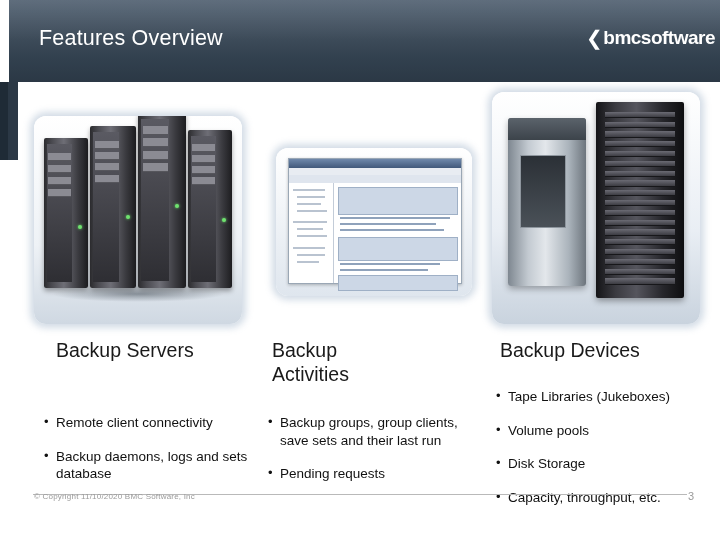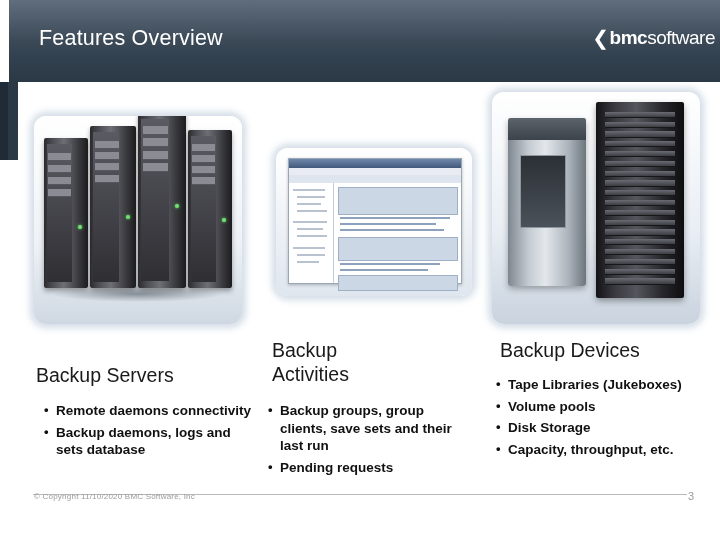--- a/index.html
+++ b/index.html
@@ -55,21 +55,21 @@
     display: flex;
     align-items: center;
   }
   .logo .swoosh {
     display: inline-block;
     font-size: 20px;
     margin-right: 1px;
     font-weight: normal;
   }
   .logo .bmc { font-weight: bold; }
-  .logo .software { font-weight: normal; }
+  .logo .software { font-weight: bold; }
   
   .leftbar {
     position: absolute;
     left: 0; top: 82px;
     width: 18px;
     height: 78px;
     background: #2b3845;
   }
   .leftbar2 {
     position: absolute;
@@ -161,39 +161,38 @@
     background: linear-gradient(to bottom,#6b6b74,#34343a);
     box-shadow: inset 0 -1px 0 #17171a;
   }
   
   .col-head {
     position: absolute;
     font-size: 19.5px;
     color: #1a1a1a;
     line-height: 24px;
   }
-  .h1 { left: 36px;  top: 338px; width: 210px; margin-top: 25px; }
+  .h1 { left: 56px;  top: 338px; width: 210px; }
   .h2 { left: 272px; top: 338px; width: 200px; }
   .h3 { left: 500px; top: 338px; width: 210px; }
 
   .bullets {
     position: absolute;
     font-size: 13.5px;
     color: #111111;
     line-height: 17.5px;
   }
   .b1 { left: 42px;  top: 398px; width: 218px; }
   .b2 { left: 266px; top: 398px; width: 198px; }
   .b3 { left: 494px; top: 372px; width: 212px; }
   .bullets ul { margin: 0; padding: 0; list-style: none; }
   .bullets li {
     position: relative;
     padding-left: 14px;
-    margin: 4px 0 0 0;
-    font-weight: bold;
+    margin: 16px 0 0 0;
   }
   .bullets li::before {
     content: "\2022";
     position: absolute;
     left: 2px;
     top: -1px;
     font-size: 13px;
     color: #111111;
   }
   
@@ -340,21 +339,21 @@
   <div class="col-head h3">
     <div>Backup Devices</div>
   </div>
   <div class="col-head h2">
     <div>Backup</div>
     <div>Activities</div>
   </div>
 
   <div class="bullets b1">
     <ul>
-      <li>Remote daemons connectivity</li>
+      <li>Remote client connectivity</li>
       <li>Backup daemons, logs and sets database</li>
     </ul>
   </div>
   <div class="bullets b2">
     <ul>
       <li>Backup groups, group clients, save sets and their last run</li>
       <li>Pending requests</li>
     </ul>
   </div>
   <div class="bullets b3">

